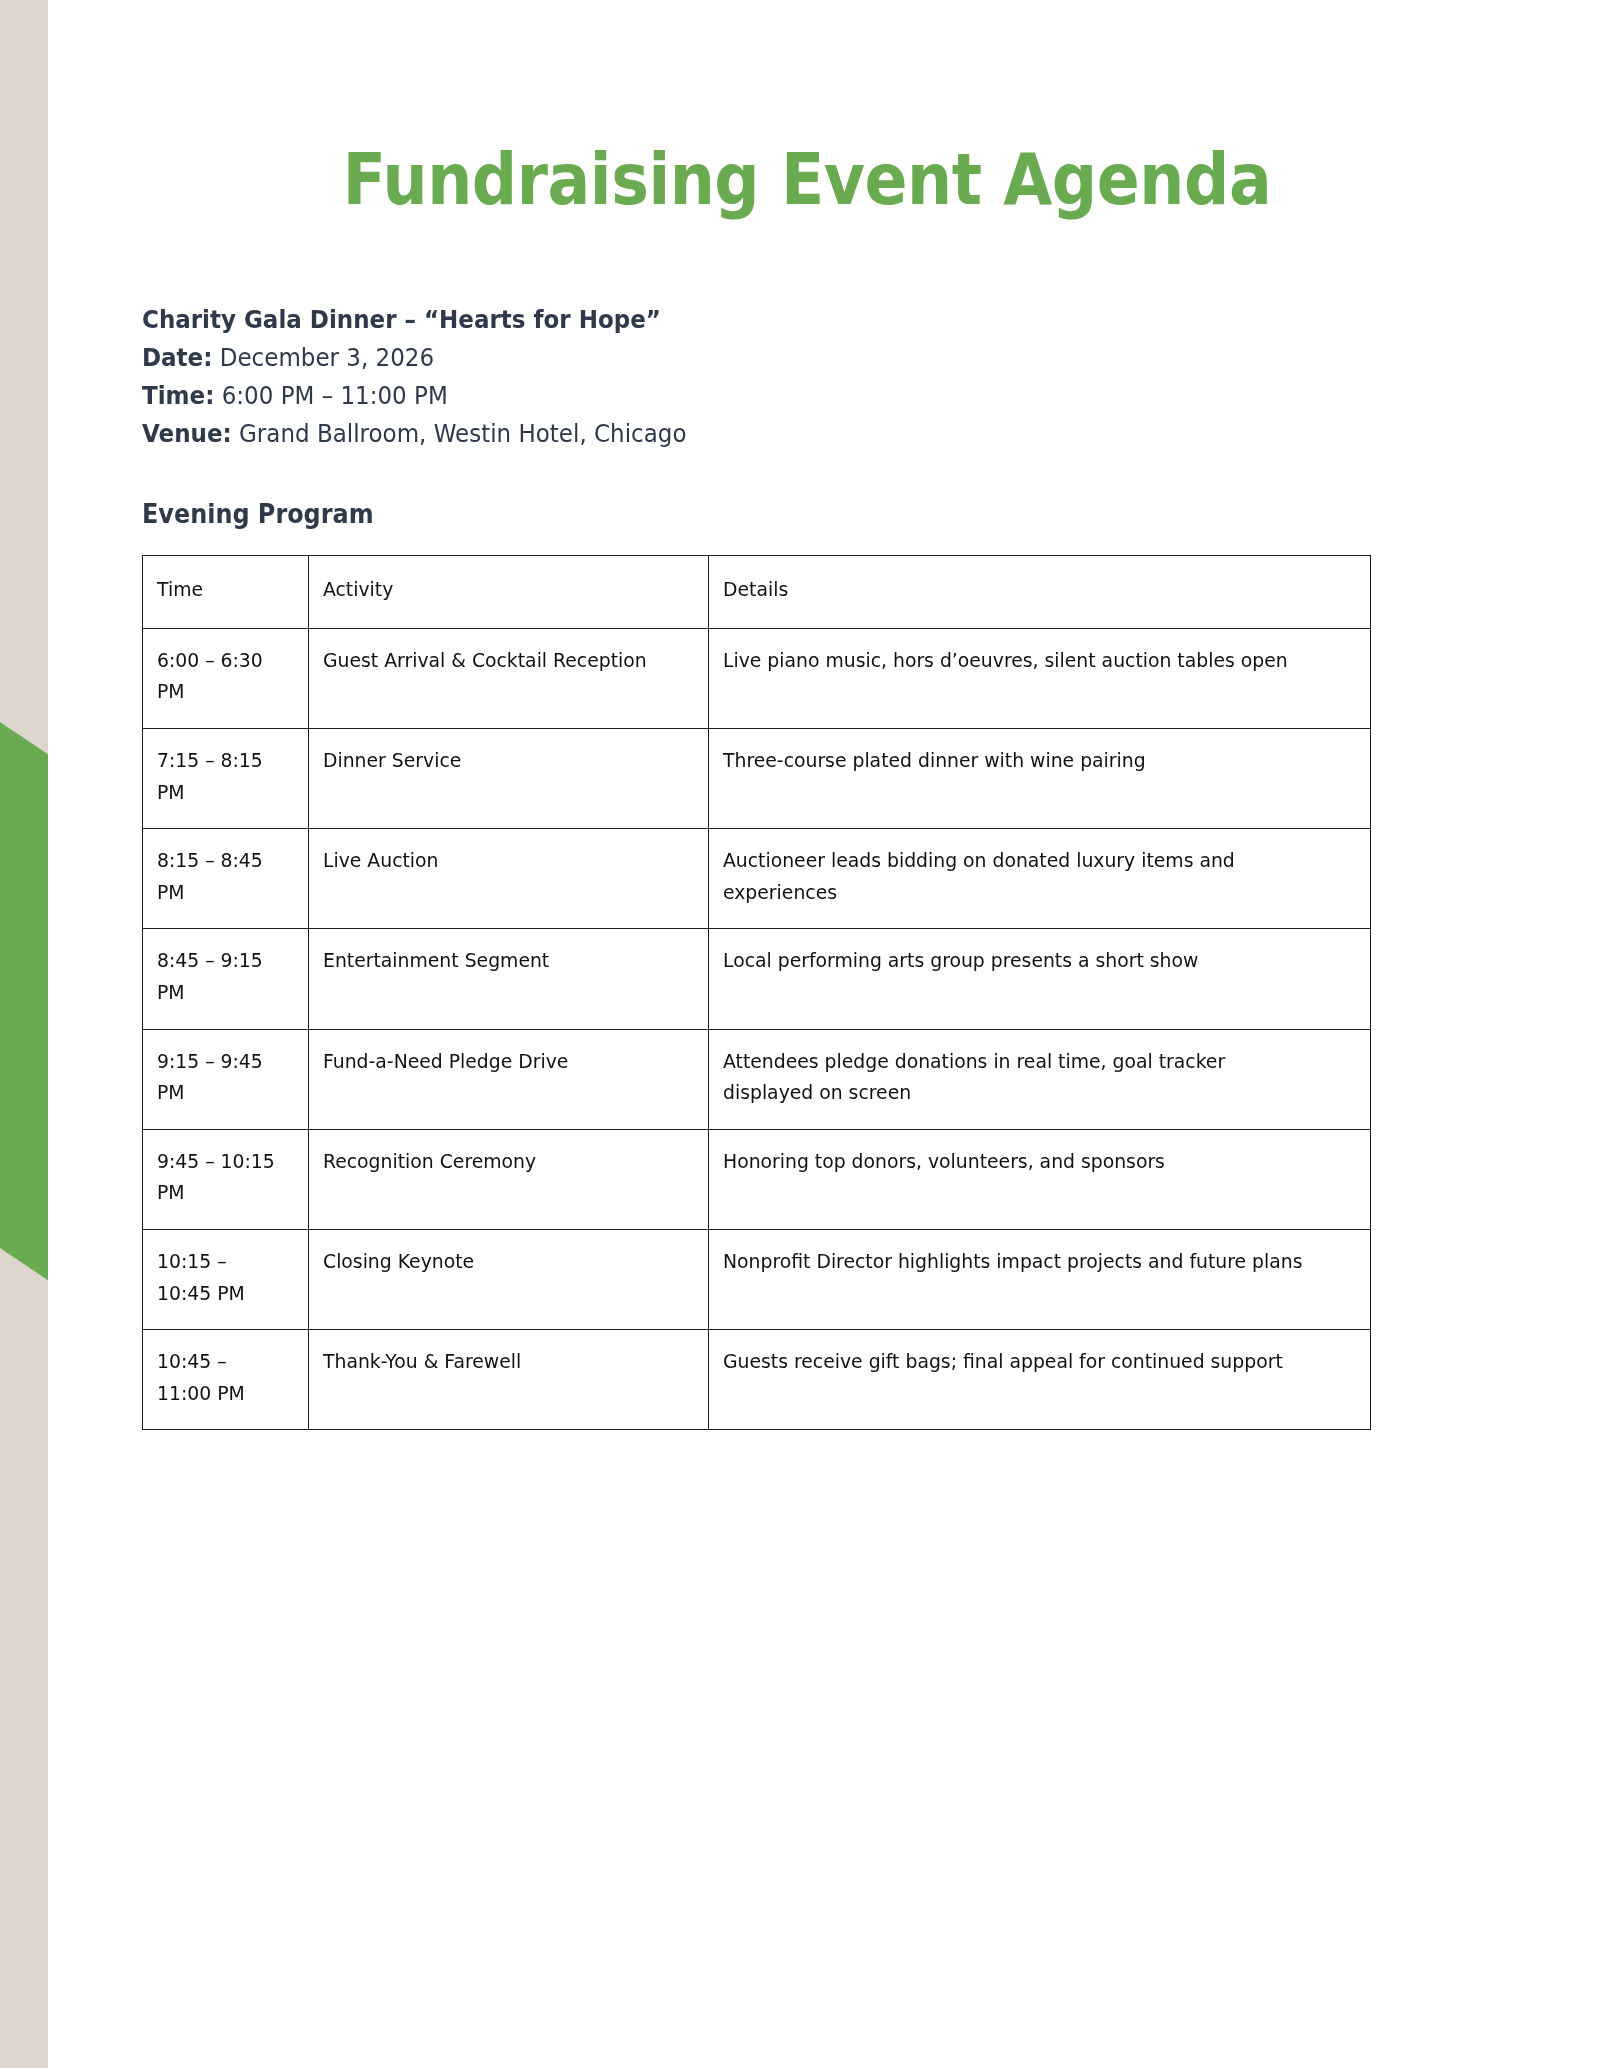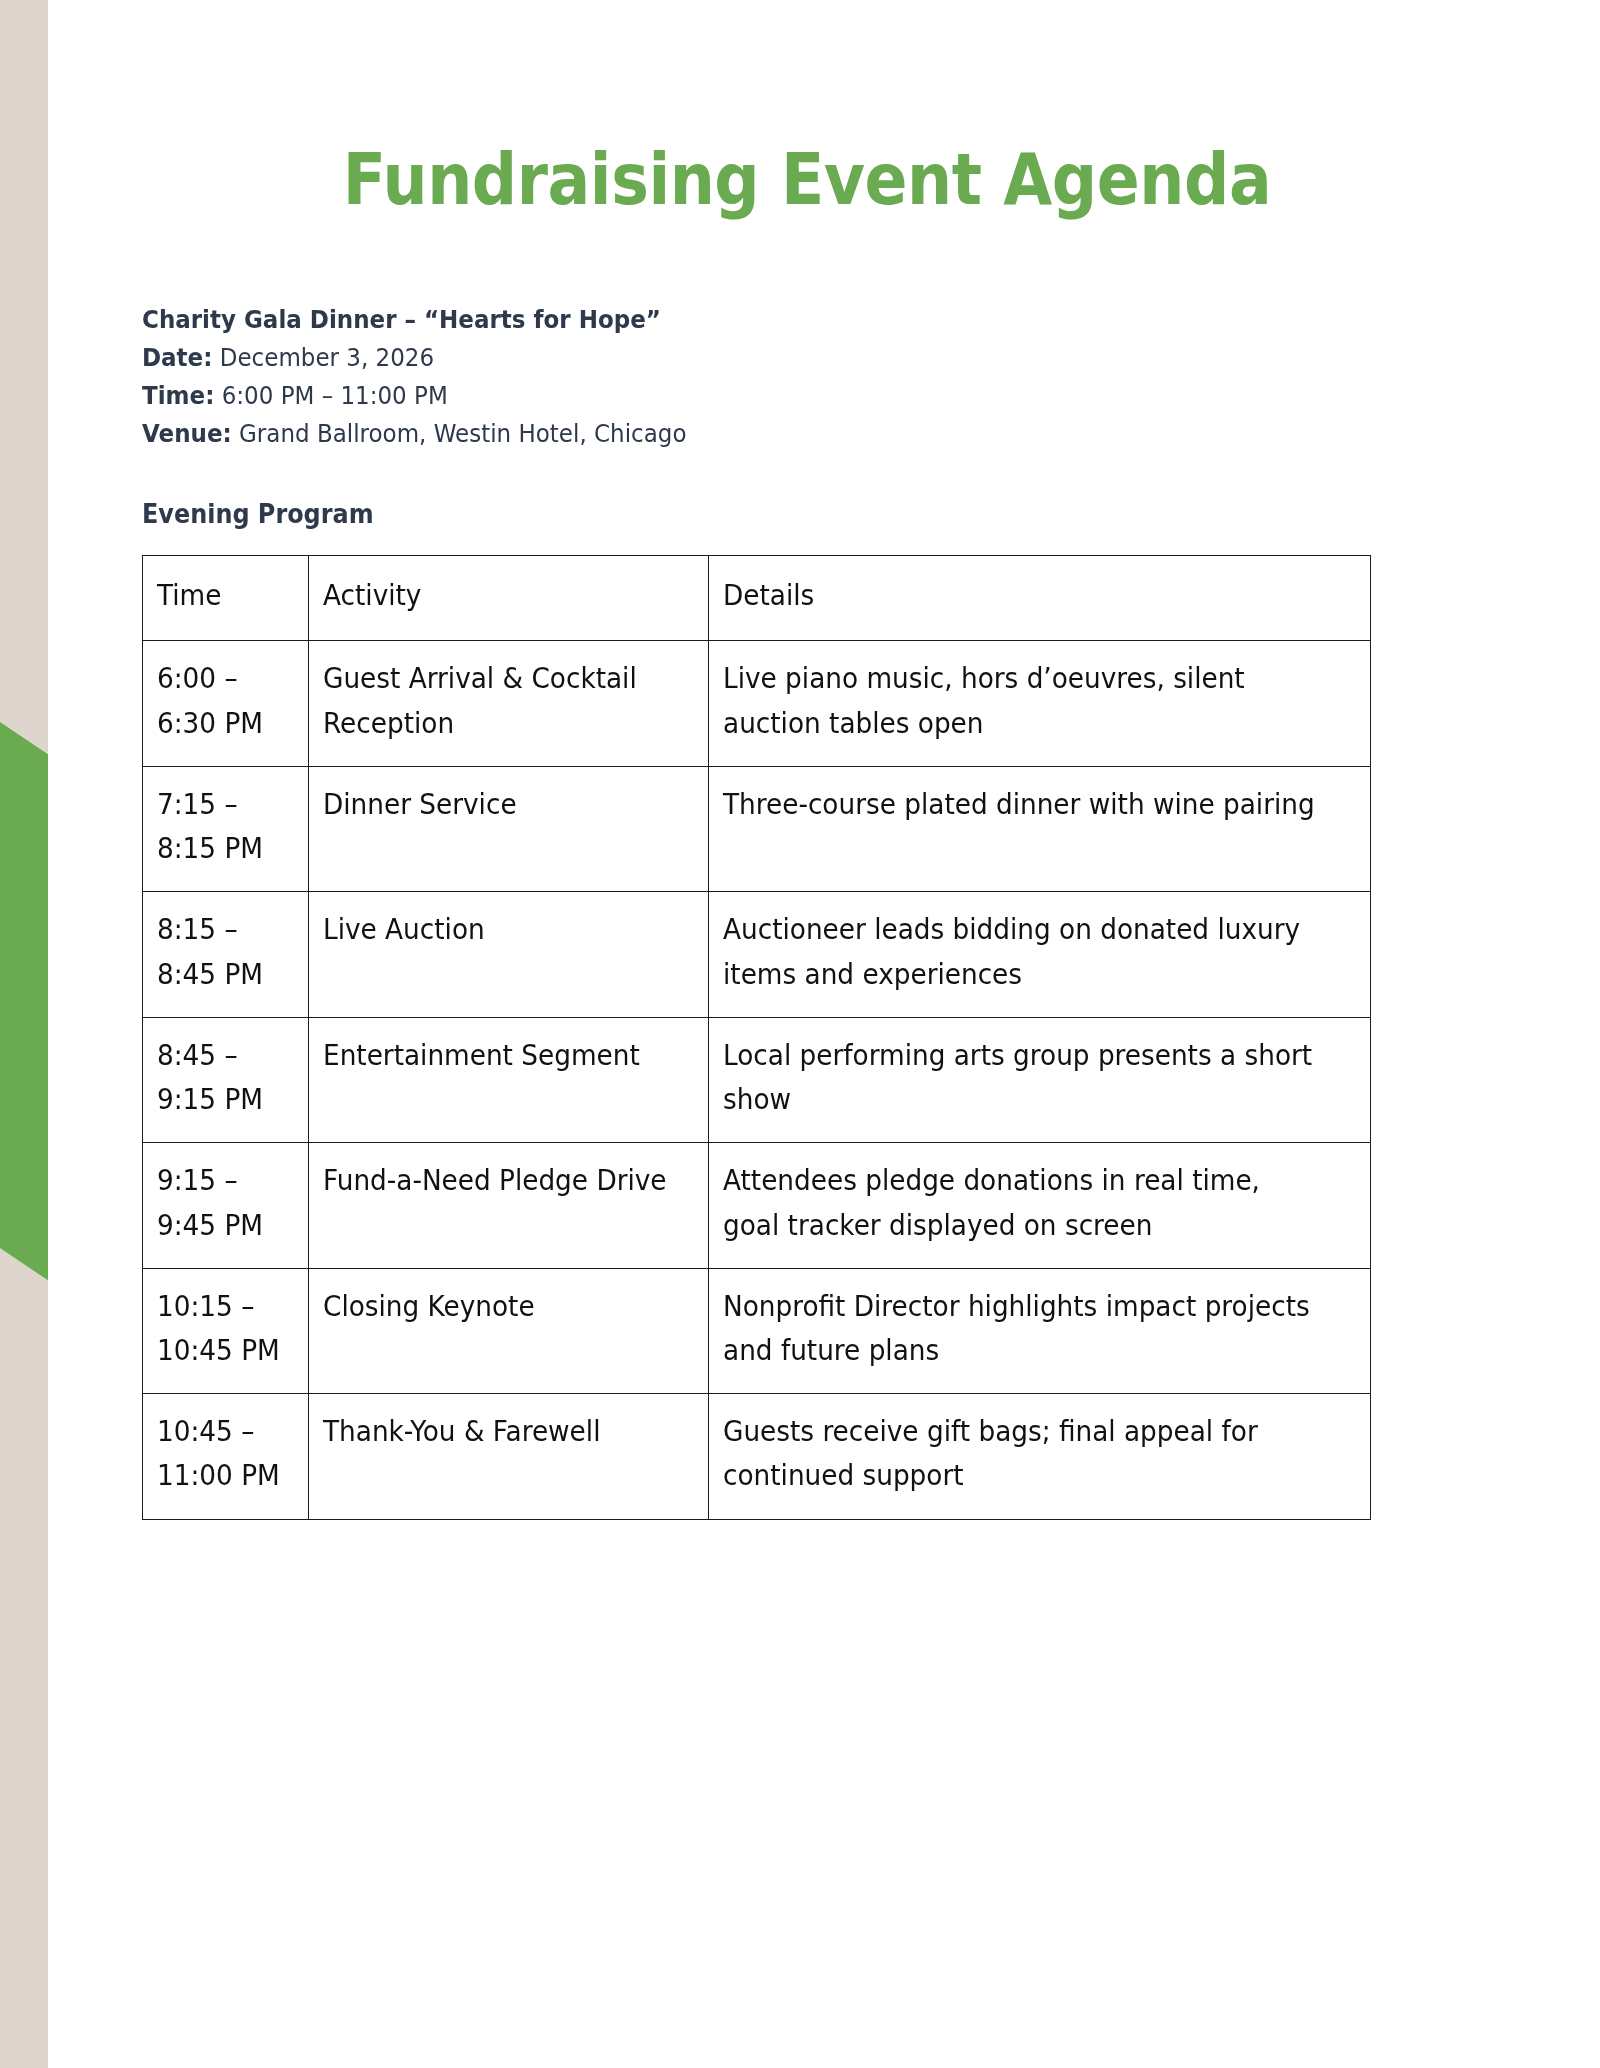--- a/index.html
+++ b/index.html
@@ -105,21 +105,21 @@
   .agenda-table col.c-act     { width: 400px; }
   .agenda-table col.c-det     { width: 662px; }
 
   .agenda-table th,
   .agenda-table td {
     border: 1.6px solid #1c1c1c;
     vertical-align: top;
     text-align: left;
     color: #111111;
     font-weight: normal;
-    font-size: 28px;
+    font-size: 20px;
     line-height: 1.58;
     padding: 16px 14px 20px 14px;
   }
   .agenda-table thead th {
     padding-top: 18px;
     padding-bottom: 22px;
   }
   .cell-inner {
     display: block;
     transform: scaleX(0.94);
@@ -221,20 +221,31 @@
             </td>
             <td>
               <span class="cell-inner">Fund-a-Need Pledge Drive</span>
             </td>
             <td>
               <span class="cell-inner">Attendees pledge donations in real time, goal tracker displayed on screen</span>
             </td>
           </tr>
           <tr>
             <td>
+              <span class="cell-inner">9:45 – 10:15 PM</span>
+            </td>
+            <td>
+              <span class="cell-inner">Recognition Ceremony</span>
+            </td>
+            <td>
+              <span class="cell-inner">Honoring top donors, volunteers, and sponsors</span>
+            </td>
+          </tr>
+          <tr>
+            <td>
               <span class="cell-inner">10:15 – 10:45 PM</span>
             </td>
             <td>
               <span class="cell-inner">Closing Keynote</span>
             </td>
             <td>
               <span class="cell-inner">Nonprofit Director highlights impact projects and future plans</span>
             </td>
           </tr>
           <tr>

